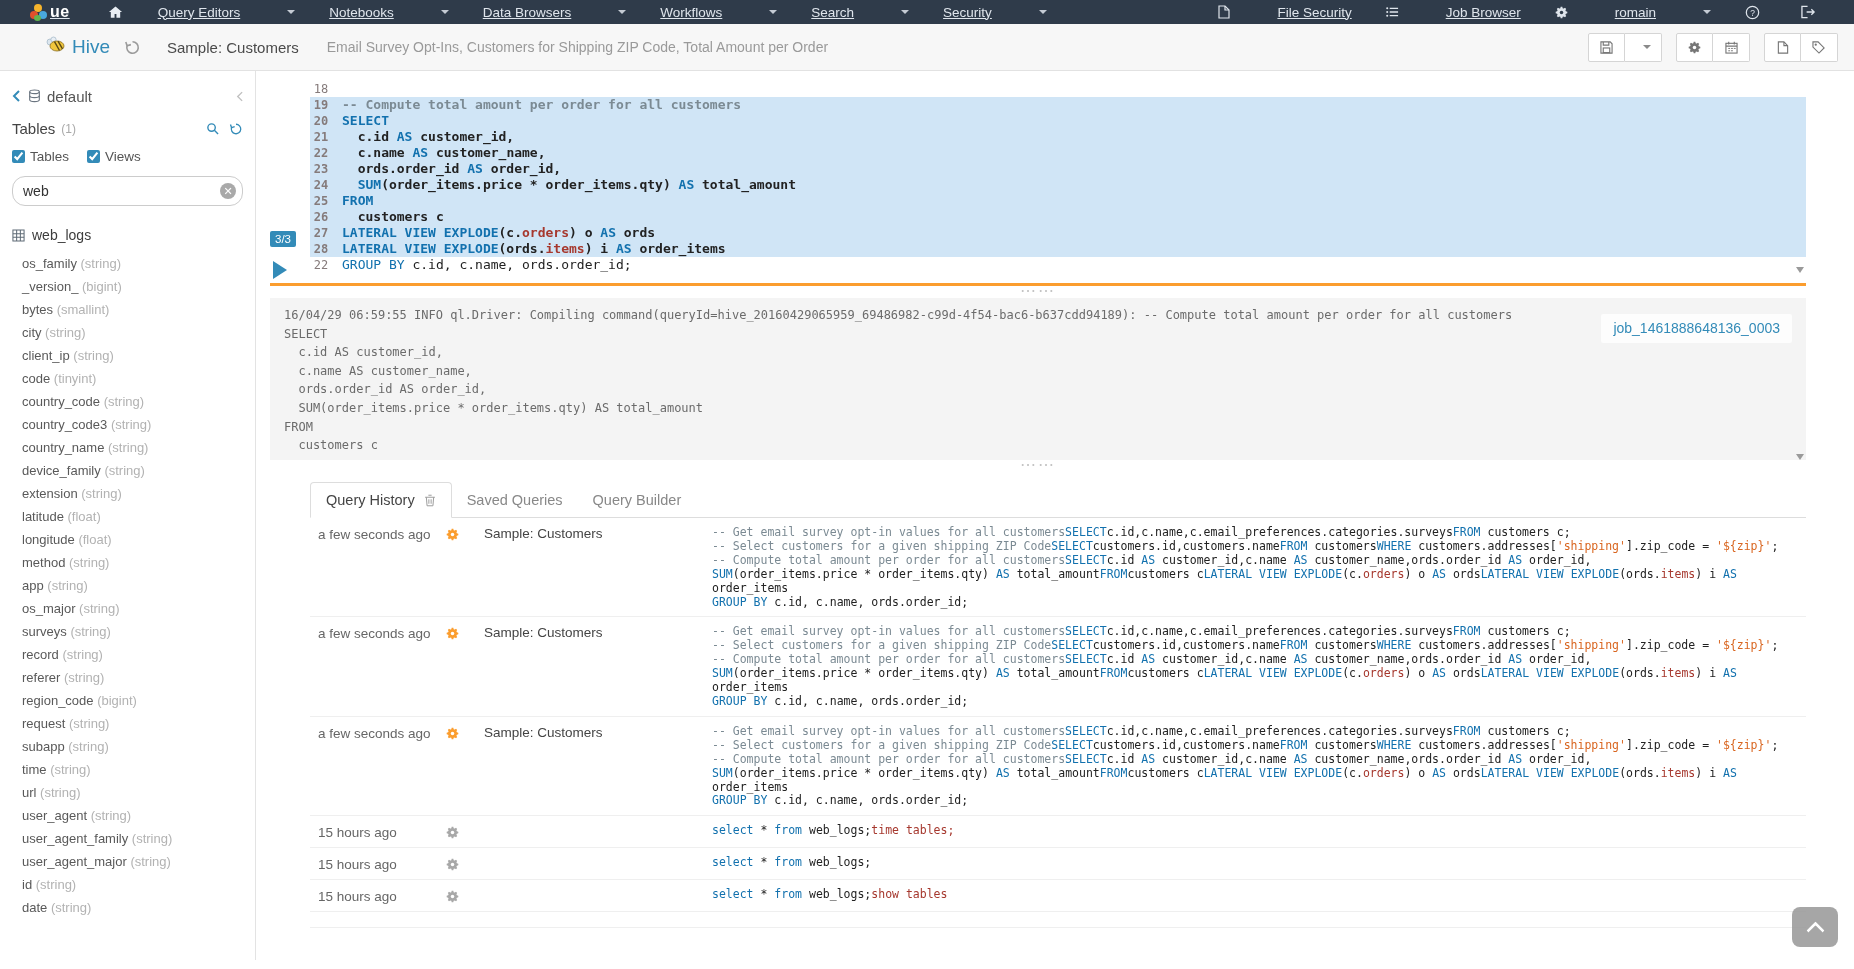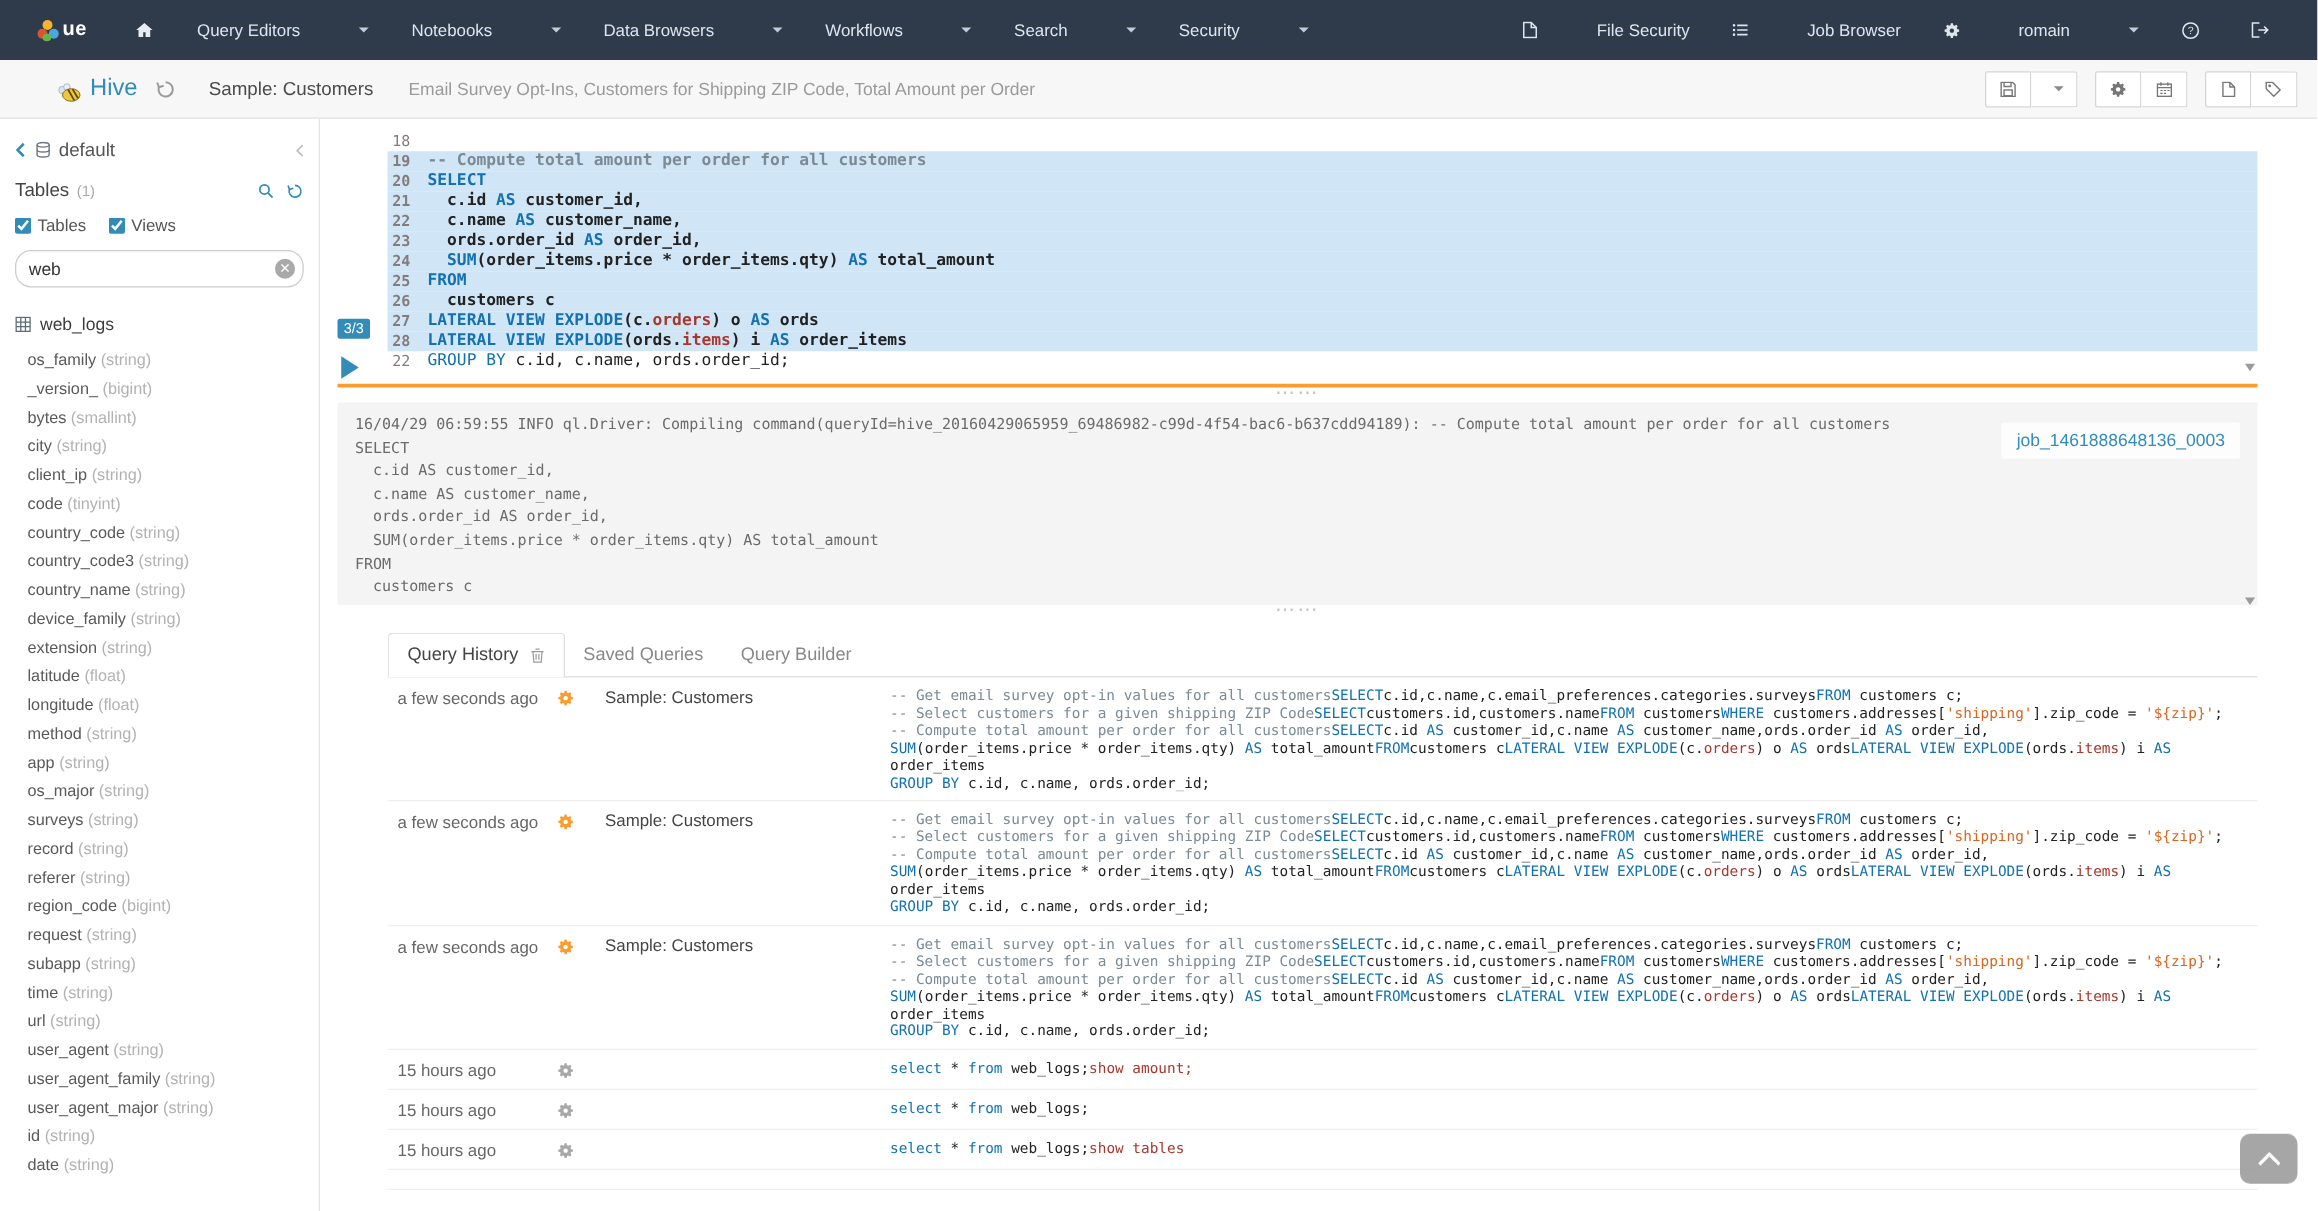--- a/index.html
+++ b/index.html
@@ -5,42 +5,42 @@
   :root{
     --accent:#338bb8; --orange:#fb9d2e; --navbar:#2f3b4a; --selection:#d0e5f6;
     --keyword:#1271ae; --comment:#7b8a93; --string:#d9651f; --attr:#a6382e;
   }
   *{margin:0;padding:0;box-sizing:border-box;}
   html,body{width:1854px;height:969px;overflow:hidden;background:#fff;
     font-family:"Liberation Sans",sans-serif;color:#333;}
   svg{display:block;}
 
   
-  .navbar{height:48px;background:var(--navbar);display:flex;align-items:stretch;
-    color:#dfe5ec;font-size:13.5px;}
+  .navbar{height:24px;background:var(--navbar);display:flex;align-items:stretch;
+    color:#dfe5ec;font-size:13.5px;text-decoration:underline;}
   .brand{display:flex;align-items:center;padding:0 20px 0 30px;cursor:pointer;}
   .brand-mark{width:17px;height:17px;position:relative;margin-right:3px;}
   .brand-mark i{position:absolute;width:8px;height:8px;border-radius:50%;}
   .brand-mark i:nth-child(1){left:4px;top:0;background:#f6b42c;}
   .brand-mark i:nth-child(2){left:0;top:7px;background:#e0512d;}
   .brand-mark i:nth-child(3){left:9px;top:7px;background:#49a8dd;}
   .brand-mark i:nth-child(4){left:4px;top:11px;background:#63b54f;width:7px;height:6px;}
   .brand-text{color:#fff;font-weight:bold;font-size:16px;letter-spacing:.5px;}
   .nav-home{display:flex;align-items:center;padding:0 18px;cursor:pointer;color:#e8edf3;}
   .nav-menus{display:flex;align-items:stretch;}
   .nav-item{display:flex;align-items:center;padding:0 17px;cursor:pointer;white-space:nowrap;gap:40px;}
   .caret{width:0;height:0;border-left:4px solid transparent;border-right:4px solid transparent;
     border-top:4px solid currentColor;display:inline-block;margin-left:7px;opacity:.85;}
   .nav-right{margin-left:auto;display:flex;align-items:stretch;padding-right:14px;}
   .nav-right .nav-item svg{margin-right:7px;}
 
   
   .subheader{height:47px;background:#f7f7f7;border-bottom:1px solid #e2e2e2;
     display:flex;align-items:center;padding:0 16px;}
-  .hive-brand{display:flex;align-items:flex-end;margin:0 14px 0 28px;cursor:pointer;}
+  .hive-brand{display:flex;align-items:flex-start;margin:0 14px 0 28px;cursor:pointer;}
   .hive-name{color:var(--accent);font-size:19px;margin-left:6px;}
   .history-btn{color:#9b9b9b;margin-right:26px;cursor:pointer;}
   .query-name{color:#4a4a4a;font-size:15px;margin-right:28px;}
   .query-desc{color:#9a9a9a;font-size:14px;}
   .sub-actions{margin-left:auto;display:flex;gap:14px;}
   .btn-group{display:flex;}
   .btn{width:37px;height:29px;background:#fff;border:1px solid #d5d5d5;display:flex;
     align-items:center;justify-content:center;color:#767676;cursor:pointer;}
   .btn + .btn{border-left:none;}
   .btn:first-child{border-radius:2px 0 0 2px;}
@@ -517,21 +517,21 @@
         <div class="h-row">
           <div class="h-time">15 hours ago</div>
           <div class="h-icon">
             <svg viewBox="0 0 17 17" width="13" height="13">
               <path fill="#a8a8a8" d="M9.6.9l.4 1.9c.5.1 1 .3 1.4.6l1.7-1 1.5 1.5-1 1.7c.3.4.5.9.6 1.4l1.9.4v2.2l-1.9.4c-.1.5-.3 1-.6 1.4l1 1.7-1.5 1.5-1.7-1c-.4.3-.9.5-1.4.6l-.4 1.9H7.4l-.4-1.9c-.5-.1-1-.3-1.4-.6l-1.7 1-1.5-1.5 1-1.7c-.3-.4-.5-.9-.6-1.4L.9 9.6V7.4l1.9-.4c.1-.5.3-1 .6-1.4l-1-1.7 1.5-1.5 1.7 1c.4-.3.9-.5 1.4-.6L7.4.9z"></path>
               <circle cx="8.5" cy="8.5" r="2.3" fill="#ffffff"></circle>
             </svg>
           </div>
           <div class="h-name"></div>
           <div class="h-sql">
-            <div class="sql-line"><span class="tok-k">select</span><span class="tok-p"> * </span><span class="tok-k">from</span><span class="tok-p"> web_logs;</span><span class="tok-a">show amount;</span></div>
+            <div class="sql-line"><span class="tok-k">select</span><span class="tok-p"> * </span><span class="tok-k">from</span><span class="tok-p"> web_logs;</span><span class="tok-a">time tables;</span></div>
           </div>
         </div>
         <div class="h-row">
           <div class="h-time">15 hours ago</div>
           <div class="h-icon">
             <svg viewBox="0 0 17 17" width="13" height="13">
               <path fill="#a8a8a8" d="M9.6.9l.4 1.9c.5.1 1 .3 1.4.6l1.7-1 1.5 1.5-1 1.7c.3.4.5.9.6 1.4l1.9.4v2.2l-1.9.4c-.1.5-.3 1-.6 1.4l1 1.7-1.5 1.5-1.7-1c-.4.3-.9.5-1.4.6l-.4 1.9H7.4l-.4-1.9c-.5-.1-1-.3-1.4-.6l-1.7 1-1.5-1.5 1-1.7c-.3-.4-.5-.9-.6-1.4L.9 9.6V7.4l1.9-.4c.1-.5.3-1 .6-1.4l-1-1.7 1.5-1.5 1.7 1c.4-.3.9-.5 1.4-.6L7.4.9z"></path>
               <circle cx="8.5" cy="8.5" r="2.3" fill="#ffffff"></circle>
             </svg>
           </div>

